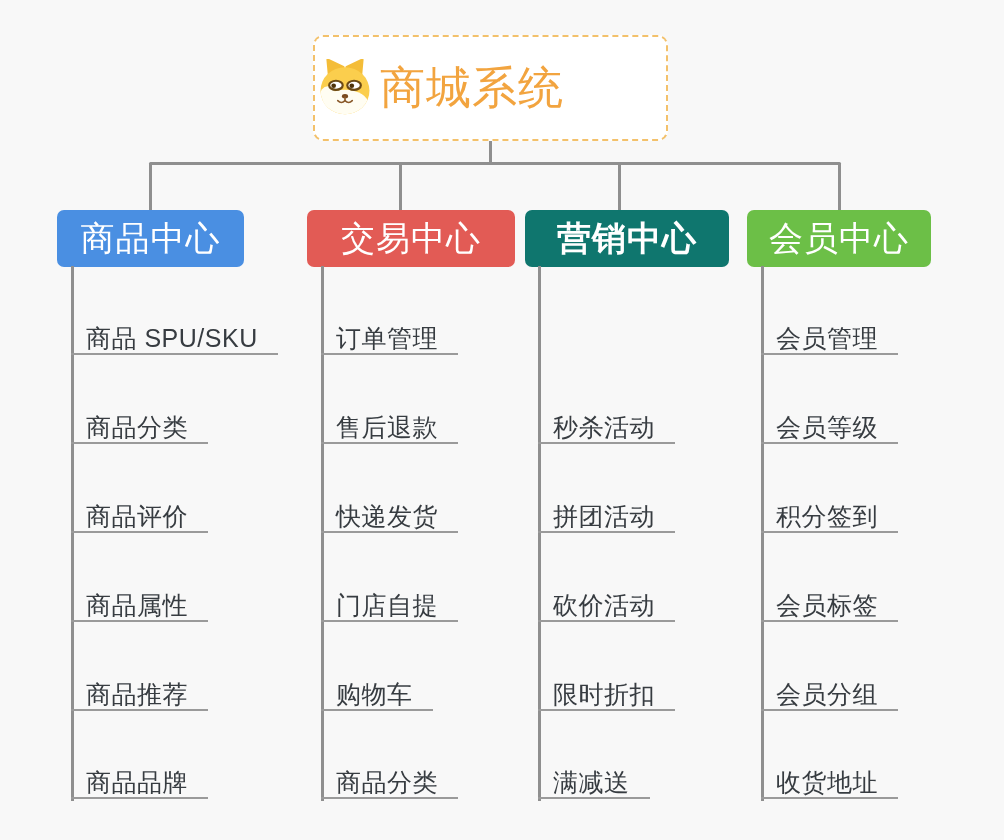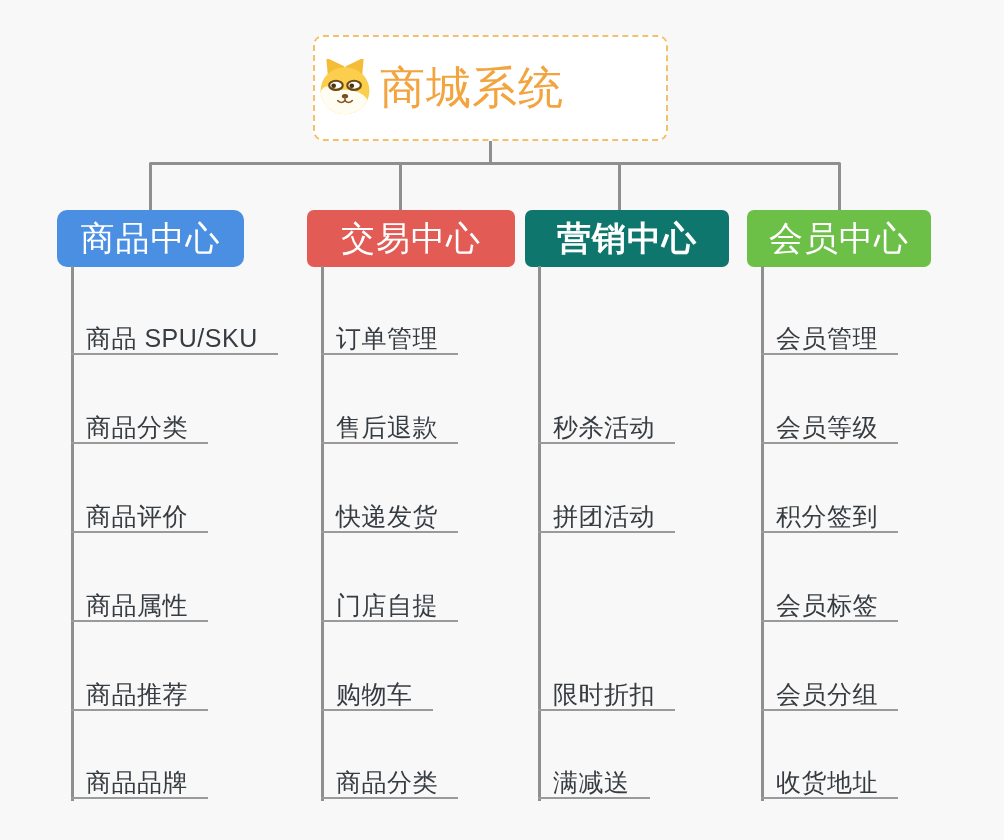--- a/index.html
+++ b/index.html
@@ -72,21 +72,21 @@
         <circle cx="19.5" cy="29.5" r="2.6" fill="#4e3209"></circle>
         <circle cx="39.5" cy="29.5" r="2.6" fill="#4e3209"></circle>
         <ellipse cx="32" cy="41" rx="3.4" ry="2.4" fill="#7a4a1e"></ellipse>
         <path d="M32 42 L32 46" stroke="#8a5a2b" stroke-width="1.8" fill="none" stroke-linecap="round"></path>
         <path d="M24 46 Q28 50 32 46 Q36 50 40 46" stroke="#8a5a2b" stroke-width="1.8" fill="none" stroke-linecap="round"></path>
       </svg>
     </span>
     <span class="root-title">商城系统</span>
   </div>
 
-  <div class="branch-header" style="left: 57px; width: 187px; background: rgb(74, 143, 226); border-radius: 10px;">商品中心</div>
+  <div class="branch-header" style="left: 57px; width: 187px; background: rgb(74, 143, 226);">商品中心</div>
   <div class="branch-header" style="left: 307px; width: 208px; background: rgb(226, 91, 85);">交易中心</div>
   <div class="branch-header" style="left: 525px; width: 204px; background: #0f766e; font-weight: bold;">营销中心</div>
   <div class="branch-header" style="left: 747px; width: 184px; background: rgb(108, 191, 71); text-align: center;">会员中心</div>
 
   <div class="trunk" style="left:71px"></div>
   <div class="trunk" style="left:321px"></div>
   <div class="trunk" style="left:538px"></div>
   <div class="trunk" style="left:761px"></div>
 
   <div class="leaf" style="left:71px;top:324px">商品 SPU/SKU</div>
@@ -98,20 +98,21 @@
 
   <div class="leaf" style="left:321px;top:324px">订单管理</div>
   <div class="leaf" style="left:321px;top:413px">售后退款</div>
   <div class="leaf" style="left:321px;top:502px">快递发货</div>
   <div class="leaf" style="left:321px;top:591px">门店自提</div>
   <div class="leaf" style="left:321px;top:680px">购物车</div>
   <div class="leaf" style="left:321px;top:768px">商品分类</div>
 
   <div class="leaf" style="left:538px;top:413px">秒杀活动</div>
   <div class="leaf" style="left:538px;top:502px">拼团活动</div>
+  <div class="leaf" style="left:538px;top:591px">砍价活动</div>
   <div class="leaf" style="left:538px;top:680px">限时折扣</div>
   <div class="leaf" style="left:538px;top:768px">满减送</div>
 
   <div class="leaf" style="left:761px;top:324px">会员管理</div>
   <div class="leaf" style="left:761px;top:413px">会员等级</div>
   <div class="leaf" style="left:761px;top:502px">积分签到</div>
   <div class="leaf" style="left:761px;top:591px">会员标签</div>
   <div class="leaf" style="left:761px;top:680px">会员分组</div>
   <div class="leaf" style="left:761px;top:768px">收货地址</div>
 

